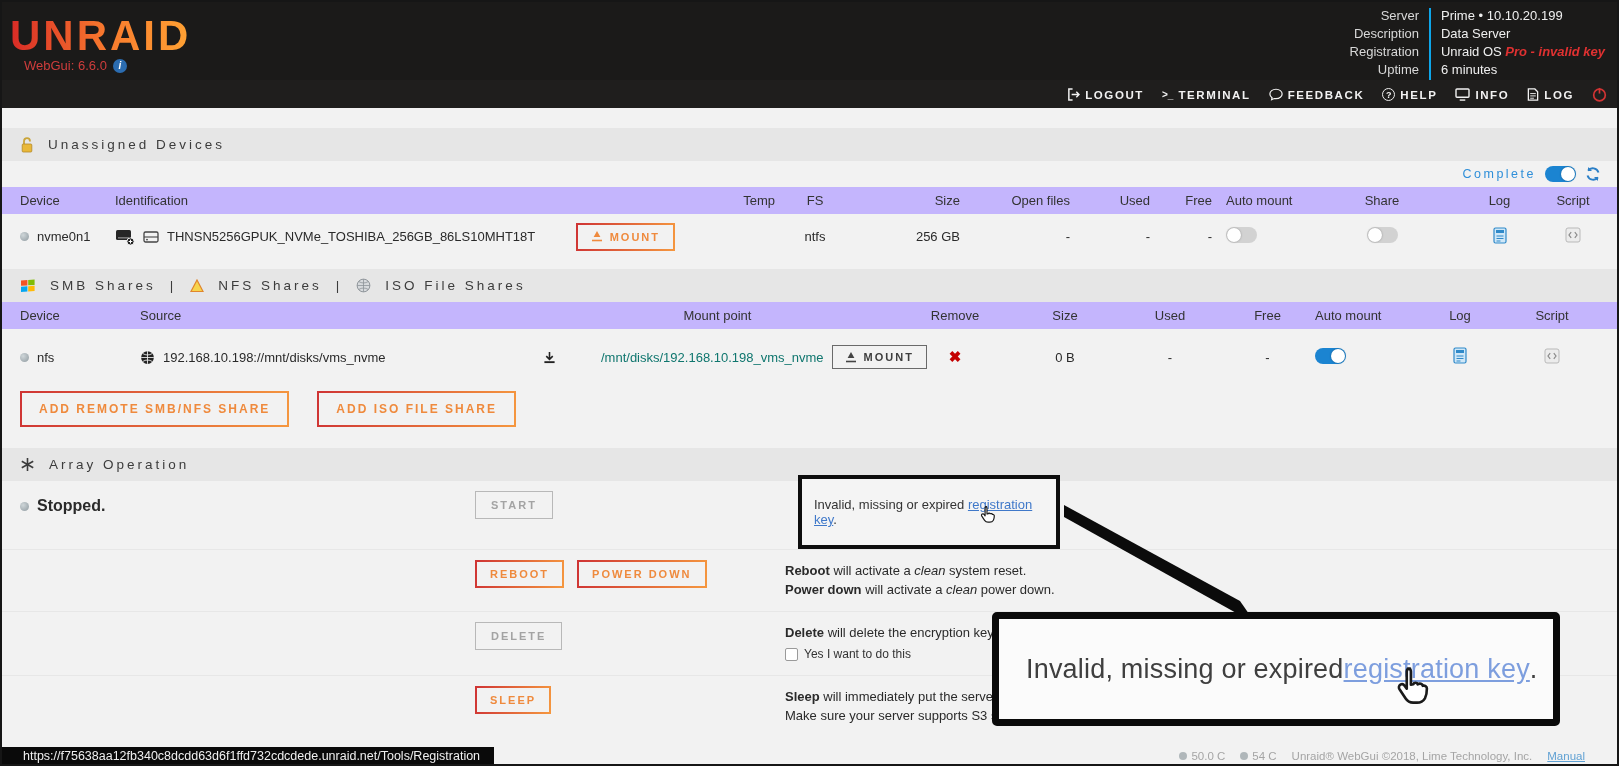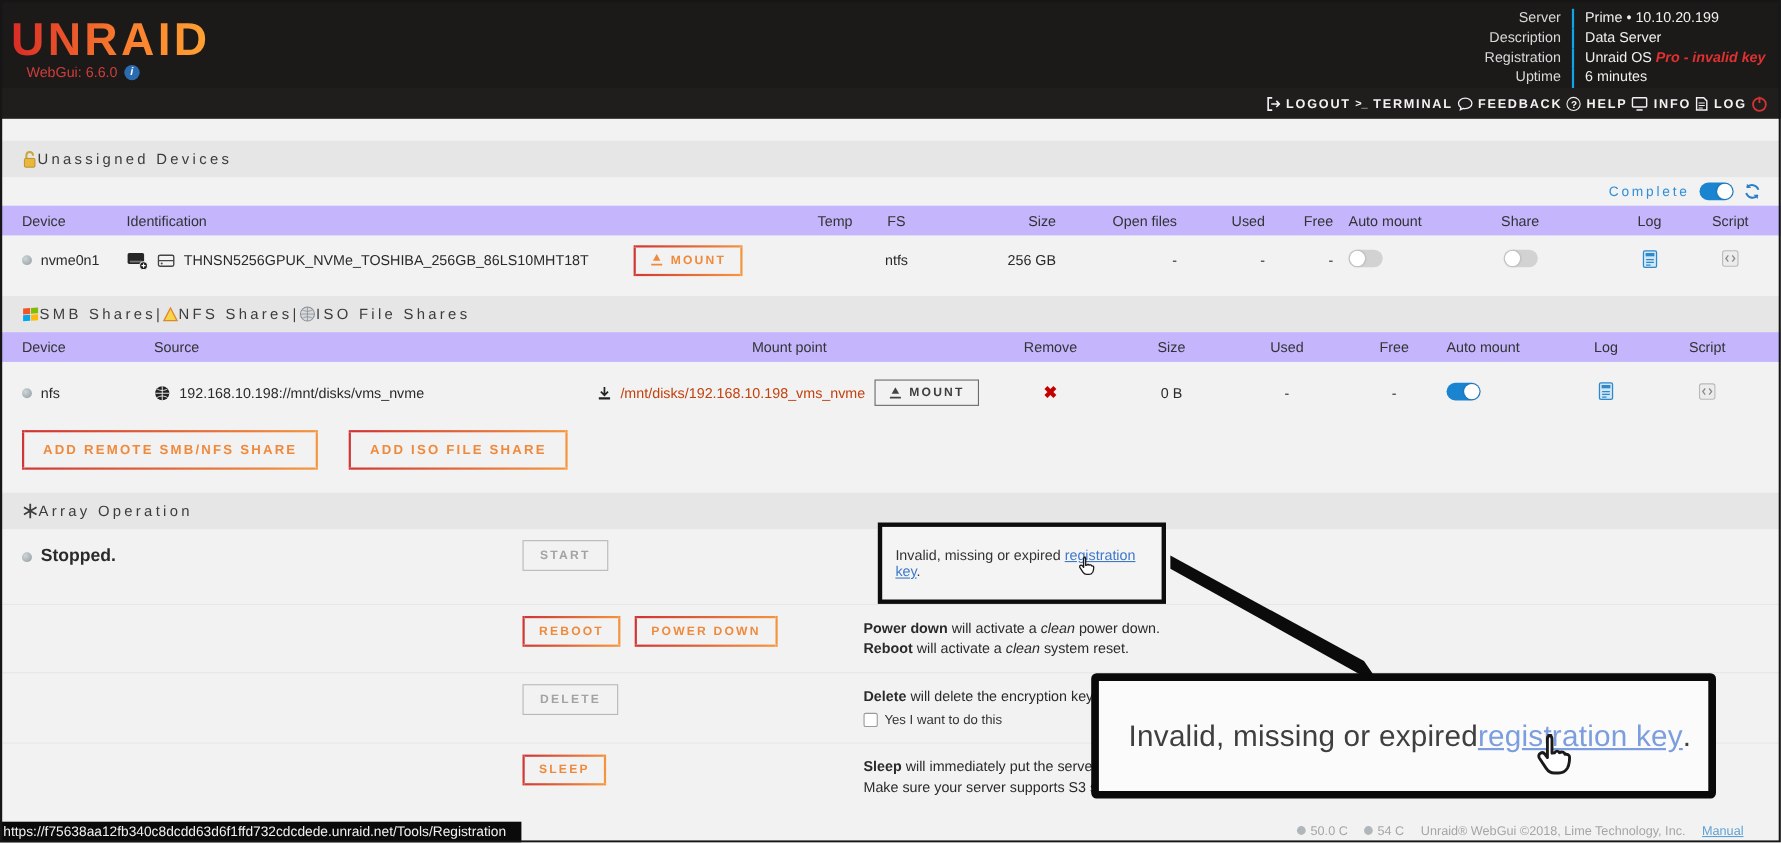--- a/index.html
+++ b/index.html
@@ -26,27 +26,27 @@
   .server-info { margin-top:8px; display:grid; grid-template-columns:auto auto; column-gap:0; font-size:13px; line-height:16px; }
   .si-label { text-align:right; color:#d8d8d8; padding-right:10px; }
   .si-value { color:#efefef; border-left:2px solid #0ea5e9; padding-left:10px; }
   .si-em { color:#e03131; font-style:italic; font-weight:bold; }
 
   
   .nav-bar { height:28px; background:#1f1e1d; display:flex; align-items:center; padding:0 12px; font-size:11.5px; font-weight:bold; letter-spacing:1.6px; color:#f2f2f2; }
   .nav-left { display:flex; gap:21px; align-items:center; }
   .nav-item { cursor:pointer; padding:3px 0 2px; }
   .nav-item.active { border-bottom:2px solid #fff; }
-  .nav-right { margin-left:auto; display:flex; gap:4px; align-items:center; }
+  .nav-right { margin-left:auto; display:flex; gap:18px; align-items:center; }
   .nav-right .nav-item { display:inline-flex; align-items:center; gap:5px; }
   .glyph-terminal { font-size:10px; letter-spacing:0; }
   .help-circle { width:13px; height:13px; border:1.4px solid #eee; border-radius:50%; font-size:9px; letter-spacing:0; display:inline-flex; align-items:center; justify-content:center; font-weight:bold; }
 
   
-  .section-band { height:33px; background:#e6e6e6; display:flex; align-items:center; gap:0; padding:0 20px; font-size:13.5px; letter-spacing:3px; color:#3c3c3c; }
+  .section-band { height:33px; background:#e6e6e6; display:flex; align-items:center; gap:14px; padding:0 20px; font-size:13.5px; letter-spacing:3px; color:#3c3c3c; }
   .gap20 { height:20px; }
   .gap10 { height:10px; }
 
   
   .complete-row { height:26px; display:flex; align-items:center; justify-content:flex-end; gap:9px; padding:0 18px; }
   .complete-label { color:#2f8fd9; font-size:12.5px; letter-spacing:2.5px; cursor:pointer; }
 
   
   .toggle { width:31px; height:16px; border-radius:9px; position:relative; display:inline-block; cursor:pointer; }
   .toggle .knob { width:14px; height:14px; border-radius:50%; background:#fff; position:absolute; top:1px; box-shadow:0 0 2px rgba(0,0,0,.35); }
@@ -55,21 +55,21 @@
 
   
   .tbl-head { background:#c4b5fd; height:27px; font-size:13px; color:#333; }
   .ud-grid { display:grid; grid-template-columns:95px 560px 100px 80px 105px 110px 80px 62px 100px 140px 95px 1fr; align-items:center; padding:0 20px; }
   .sh-grid { display:grid; grid-template-columns:120px 395px 365px 110px 110px 100px 95px 100px 90px 1fr; align-items:center; padding:0 20px; }
   .ta-r { text-align:right; } .ta-c { text-align:center; }
   .cell-flex { display:flex; align-items:center; gap:8px; }
   .data-row { height:45px; font-size:13px; color:#2a2a2a; }
   .data-row-tall { height:56px; }
   .dev-dot { width:9px; height:9px; border-radius:50%; background:radial-gradient(circle at 35% 35%, #cfd6d9, #8f9aa0); display:inline-block; flex:none; }
-  .mount-link { color:#c2410c; text-decoration:none; cursor:pointer; }
+  .mount-link { color:#0f766e; text-decoration:none; cursor:pointer;margin-left:37px; }
   .remove-x { color:#c40000; font-size:15px; font-weight:bold; cursor:pointer; }
 
   
   .btn { display:inline-flex; align-items:center; justify-content:center; gap:7px; font-family:inherit; font-weight:bold; letter-spacing:2px; background:transparent; cursor:pointer; }
   .btn-orange { font-size:11px; padding:6px 13px; color:#ef8a3d; border:2px solid; border-image:linear-gradient(100deg,#cf3434,#f5973f) 1; }
   .btn-orange-lg { font-size:12px; padding:9px 17px; color:#ef8a3d; border:2px solid; border-image:linear-gradient(100deg,#cf3434,#f5973f) 1; }
   .btn-disabled { font-size:11px; padding:7px 15px; color:#a3a3a3; border:1px solid #b8b8b8; cursor:default; }
   .btn-dark { font-size:11px; padding:5px 12px; color:#3e3e3e; border:1px solid #6a6a6a; }
   .add-btn-row { display:flex; gap:28px; padding:6px 20px 0; height:42px; margin-bottom:21px; }
 
@@ -100,21 +100,21 @@
     font-size:27px; color:#3f3f3f; letter-spacing:.2px;
   }
   .inset a { color:#7d9ede; cursor:pointer; }
   .cursor-lg { position:absolute; left:392px; top:46px; }
   #connector { position:absolute; inset:0; width:1619px; height:766px; pointer-events:none; z-index:28; }
 
   
   .footer { position:absolute; bottom:2px; left:0; width:100%; height:16px; display:flex; justify-content:flex-end; align-items:center; gap:15px; padding-right:34px; font-size:11.5px; color:#8b8b8b; opacity:.75; z-index:2; }
   .footer .dot { width:8px; height:8px; border-radius:50%; background:#9aa4a8; display:inline-block; margin-right:4px; }
   .footer a { color:#2f86c9; }
-  .status-bar { position:absolute; left:0; bottom:0; height:19px; line-height:18px; background:#0a0a0a; color:#f0f0f0; font-size:12.5px; padding:0 14px 0 3px; z-index:35; white-space:nowrap; }
+  .status-bar { position:absolute; left:0; bottom:0; height:19px; line-height:18px; background:#0a0a0a; color:#f0f0f0; font-size:12.5px; padding:0 14px 0 23px; z-index:35; white-space:nowrap; }
 
   .icon { flex:none; display:inline-flex; }
   a { text-decoration:underline; }
 </style>
 </head>
 <body>
 
 <div id="frame"></div>
 
 <div class="top-header">
@@ -419,22 +419,22 @@
   </span>
 </div>
 
 <div class="arr-grid arr-row2">
   <span></span>
   <span class="arr-btncell">
     <button class="btn btn-orange">REBOOT</button>
     <button class="btn btn-orange">POWER DOWN</button>
   </span>
   <span class="arr-desc">
+    <div><b>Reboot</b><span> will activate a </span><i>clean</i><span> system reset.</span></div>
     <div><b>Power down</b><span> will activate a </span><i>clean</i><span> power down.</span></div>
-    <div><b>Reboot</b><span> will activate a </span><i>clean</i><span> system reset.</span></div>
   </span>
 </div>
 
 <div class="arr-grid arr-row3">
   <span></span>
   <span class="arr-btncell">
     <button class="btn btn-disabled">DELETE</button>
   </span>
   <span class="arr-desc">
     <div><b>Delete</b><span> will delete the encryption keyfile.</span></div>

